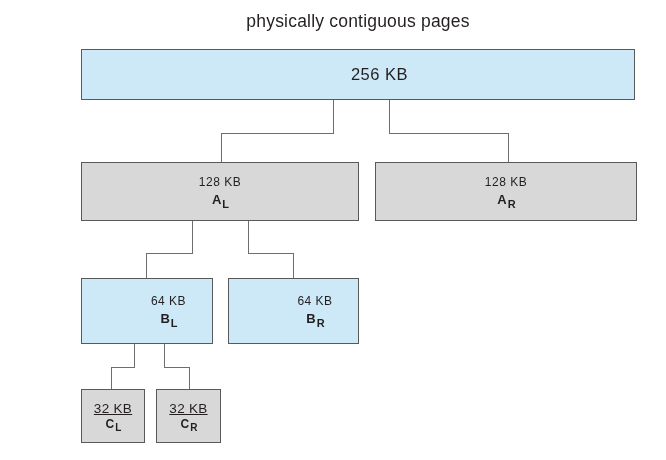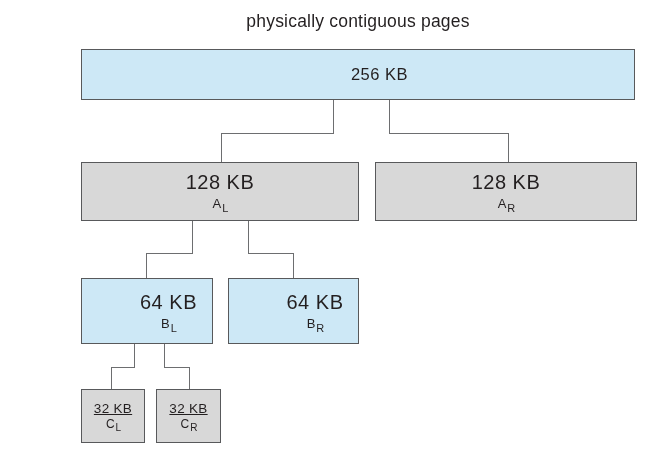--- a/index.html
+++ b/index.html
@@ -32,31 +32,32 @@
     border:1.5px solid var(--border);
     display:flex;
     flex-direction:column;
     align-items:center;
     justify-content:center;
     text-align:center;
   }
   .block.blue{background:var(--blue);padding-left:43px;}
   .block.gray{background:var(--gray);}
   .size-label{
-    font-size:20px;
+    font-size:12px;
     letter-spacing:0.5px;
     line-height:1.15;
     color:var(--text);
   }
   .small .size-label{font-size:13.5px;letter-spacing:0.3px;text-decoration:underline;}
   .name-label{
     font-size:13px;
     line-height:1.1;
     margin-top:3px;
     color:var(--text);
+    font-weight:bold;
   }
   .small .name-label{font-size:12px;margin-top:2px;}
   .name-label .sub{
     font-size:11px;
     position:relative;
     top:4px;
     left:1px;
   }
   .small .name-label .sub{font-size:10px;top:3px;}
   

